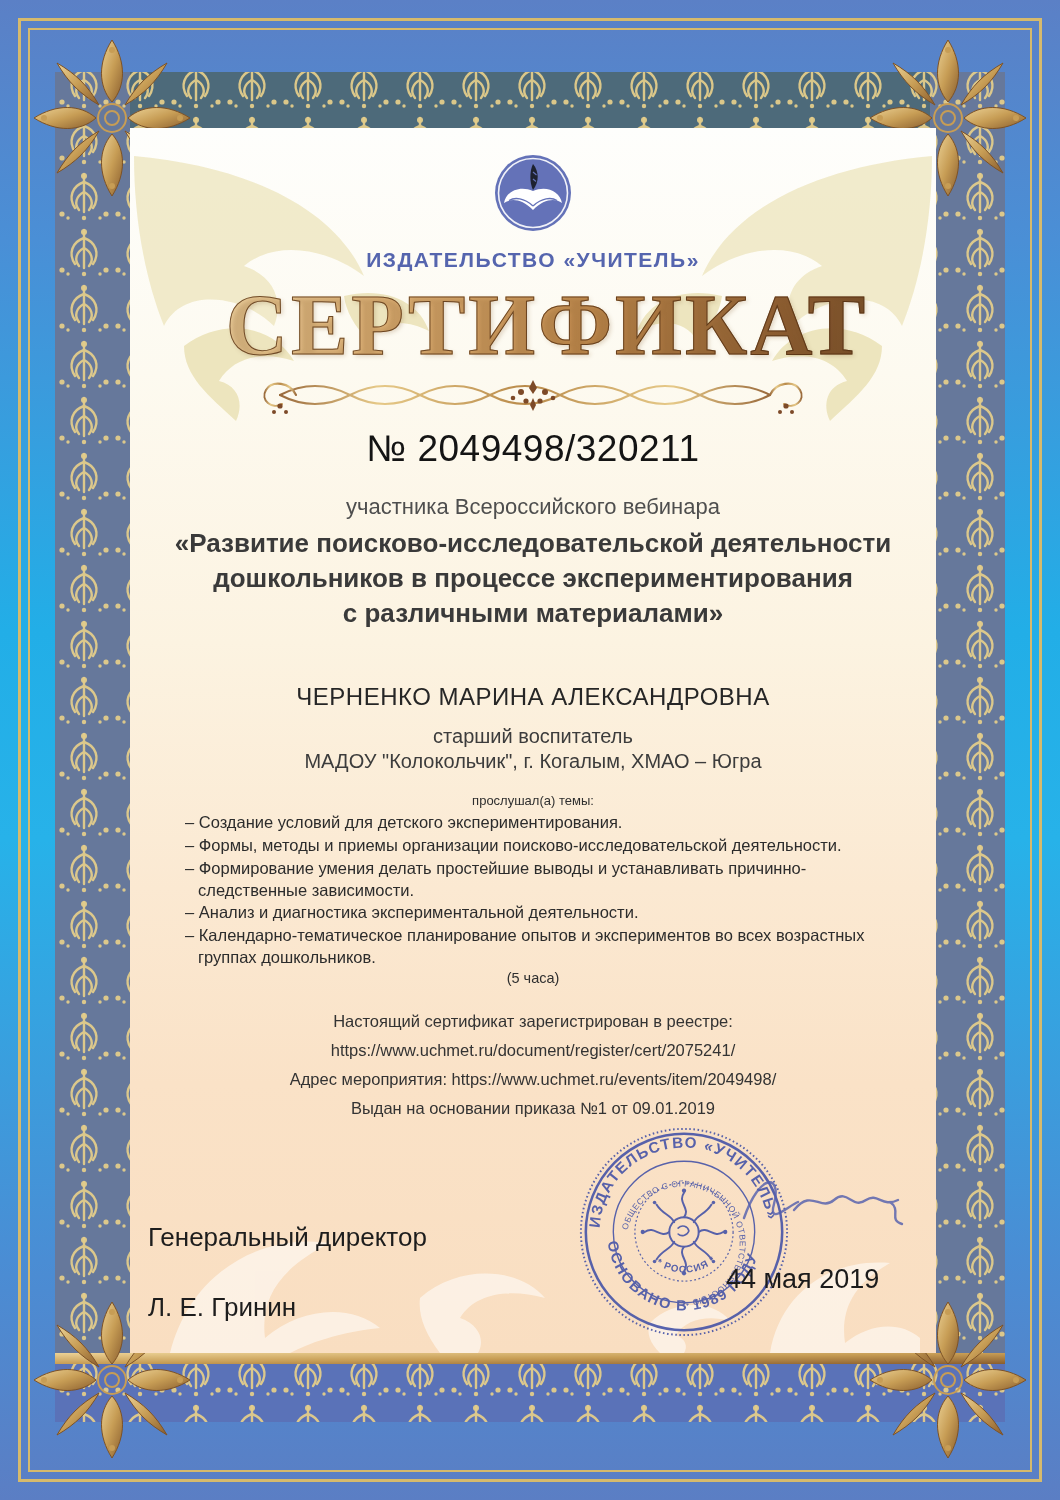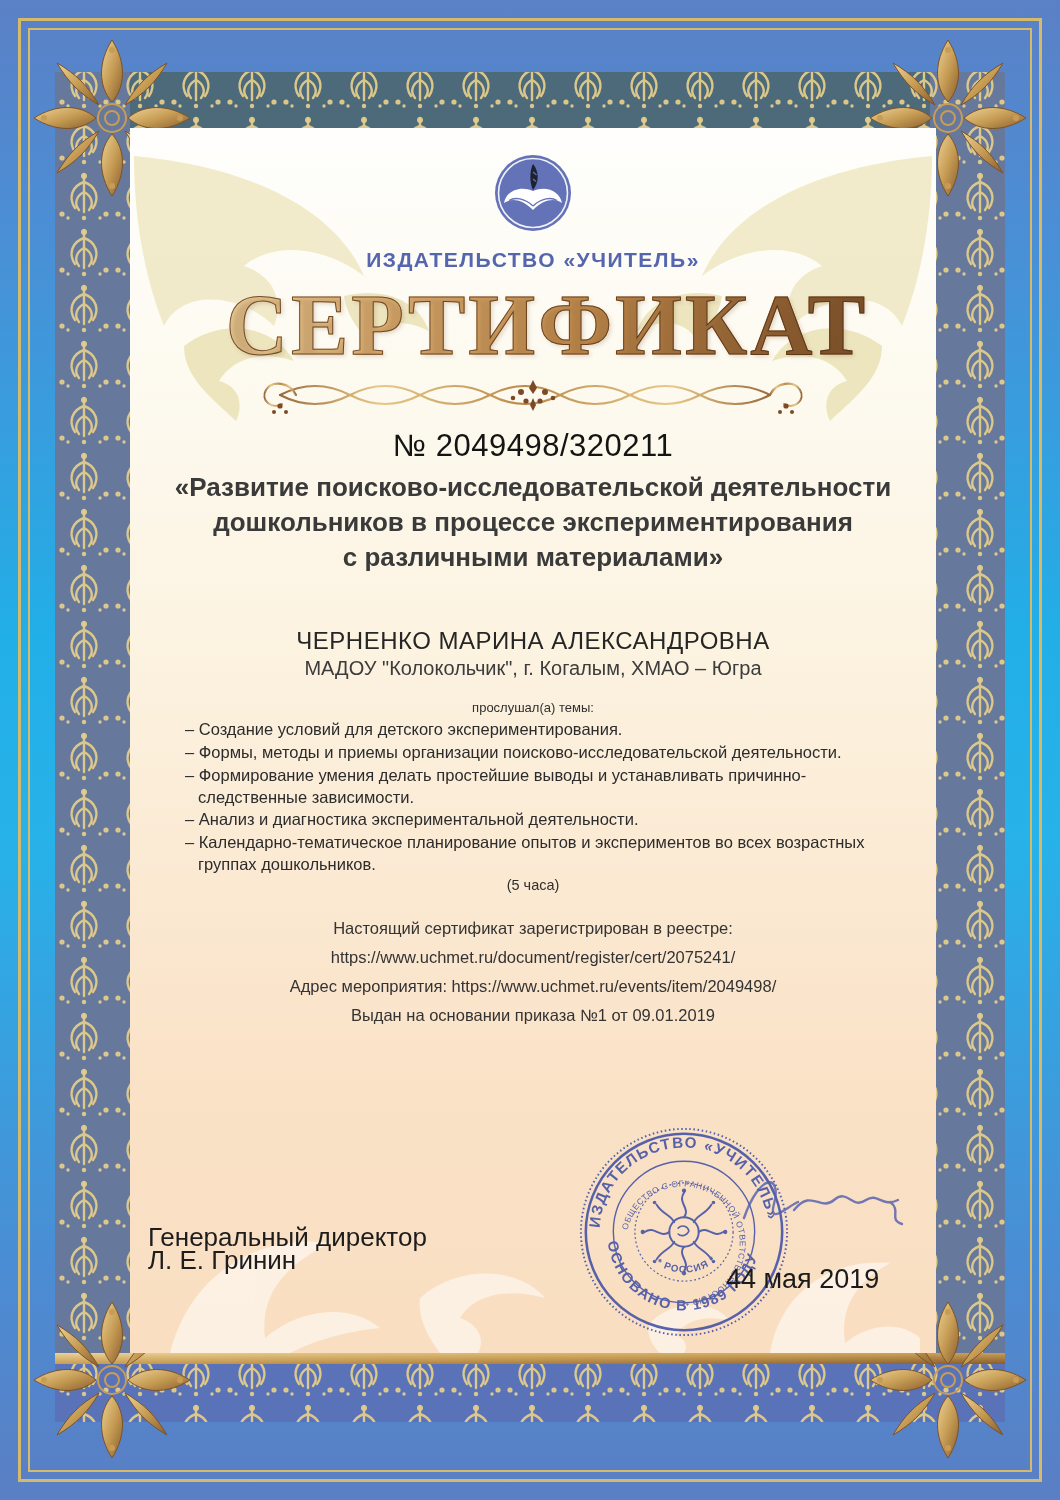--- a/index.html
+++ b/index.html
@@ -14,34 +14,34 @@
   .ctext{position:relative;z-index:5;}
   .logo{margin:26px auto 0;width:78px;height:78px;}
   .pubname{margin-top:12px;font-size:21px;font-weight:bold;color:#5565ae;letter-spacing:1.5px;}
   .certtitle{margin-top:10px;font-family:"Liberation Serif",serif;font-weight:bold;font-size:86px;line-height:1;
     letter-spacing:3px;color:#a2713c;
     background:linear-gradient(105deg,#eed7a8 0%,#ddb075 30%,#c08a4e 55%,#8a5a30 80%,#5e3b20 100%);
     -webkit-background-clip:text;background-clip:text;-webkit-text-fill-color:transparent;
     -webkit-text-stroke:1px rgba(84,48,18,.8);
     text-shadow:2px 2px 4px rgba(130,90,45,.25);margin-left:28px;}
   .divider{margin:4px auto 0;display:block;}
-  .certnum{margin-top:10px;font-size:31px;color:#141414;letter-spacing:.5px;}
+  .certnum{margin-top:10px;font-size:37px;color:#141414;letter-spacing:.5px;}
   .subtitle{margin-top:24px;font-size:22px;color:#4e4e4e;}
   .webtitle{margin-top:6px;font-size:26px;font-weight:bold;color:#3a3a3a;line-height:1.35;}
   .recipient{margin-top:52px;font-size:24px;font-weight:normal;color:#262626;letter-spacing:.5px;}
   .position{margin-top:14px;font-size:20px;color:#3c3c3c;}
   .org{margin-top:2px;font-size:20px;color:#3c3c3c;}
   .topics-head{margin-top:20px;font-size:13px;color:#2f2f2f;}
   .topics{list-style:none;text-align:left;margin:4px 48px 0 55px;padding:0;font-size:16.5px;color:#2c2c2c;line-height:1.32;}
   .topics li{padding-left:13px;text-indent:-13px;margin-bottom:1px;}
   .duration{font-size:14.5px;color:#2f2f2f;margin-top:1px;}
   .reg{margin-top:26px;font-size:16.5px;color:#333;}
   .reg div{margin-top:10px;}
   .director-title{position:absolute;left:148px;top:1222px;font-size:26px;color:#1d1d1d;z-index:6;}
-  .director-name{position:absolute;left:148px;top:1245px;font-size:26px;color:#1d1d1d;z-index:6;}
+  .director-name{position:absolute;left:148px;top:1292px;font-size:26px;color:#1d1d1d;z-index:6;}
   .date{position:absolute;left:726px;top:1264px;font-size:27px;color:#1b1b1b;z-index:7;}
   .stamp{position:absolute;left:576px;top:1124px;z-index:5;}
   .signature{position:absolute;left:730px;top:1160px;z-index:6;}
 </style>
 </head>
 <body>
 
 <div class="page">
 
   <svg class="frame-svg" width="1060" height="1500" viewBox="0 0 1060 1500">
@@ -195,28 +195,30 @@
             <circle cx="24" cy="40" r="2"></circle>
             <circle cx="36" cy="40" r="2"></circle>
           <circle cx="536" cy="34" r="2.6"></circle>
             <circle cx="530" cy="40" r="2"></circle>
             <circle cx="542" cy="40" r="2"></circle>
         </g>
       </svg>
 
       <div class="certnum">№ 2049498/320211</div>
 
+      <div class="subtitle">участника Всероссийского вебинара</div>
 
       <div class="webtitle">
         <div>«Развитие поисково-исследовательской деятельности</div>
         <div>дошкольников в процессе экспериментирования</div>
         <div>с различными материалами»</div>
       </div>
 
       <div class="recipient">ЧЕРНЕНКО МАРИНА АЛЕКСАНДРОВНА</div>
+      <div class="position">старший воспитатель</div>
       <div class="org">МАДОУ "Колокольчик", г. Когалым, ХМАО – Югра</div>
 
       <div class="topics-head">прослушал(а) темы:</div>
       <ul class="topics">
         <li>– Создание условий для детского экспериментирования.</li>
         <li>– Формы, методы и приемы организации поисково-исследовательской деятельности.</li>
         <li>– Формирование умения делать простейшие выводы и устанавливать причинно-следственные зависимости.</li>
         <li>– Анализ и диагностика экспериментальной деятельности.</li>
         <li>– Календарно-тематическое планирование опытов и экспериментов во всех возрастных группах дошкольников.</li>
       </ul>

